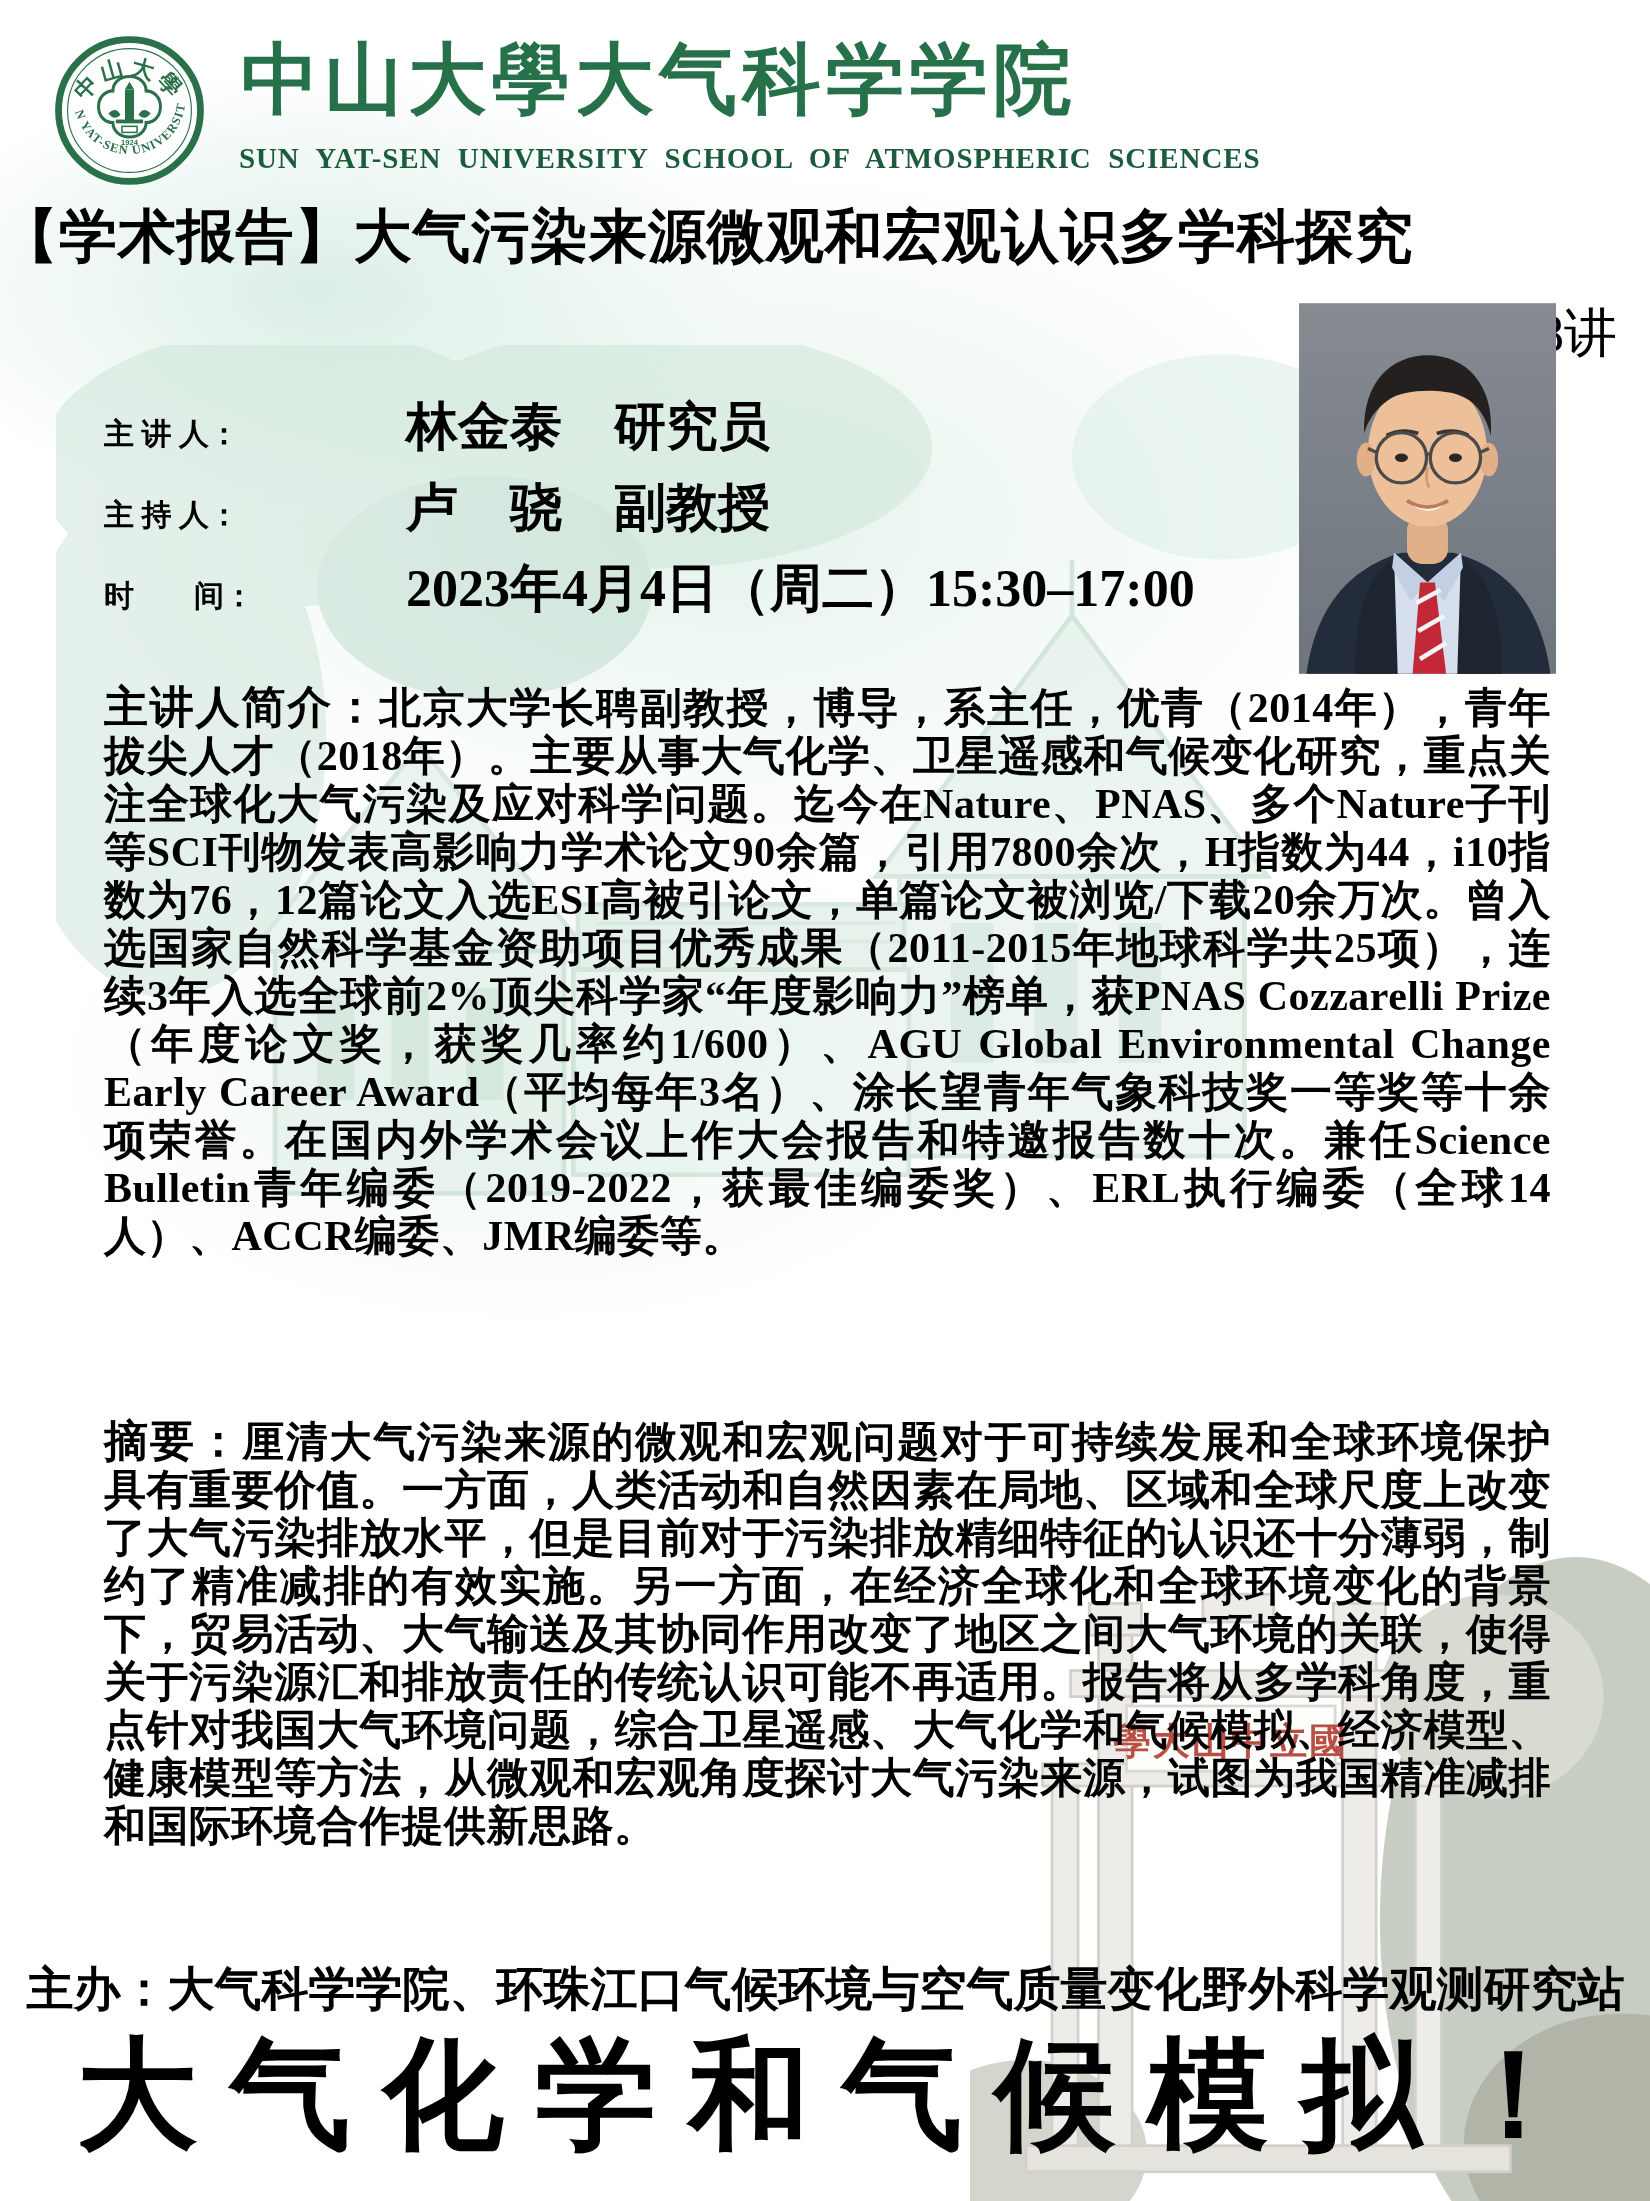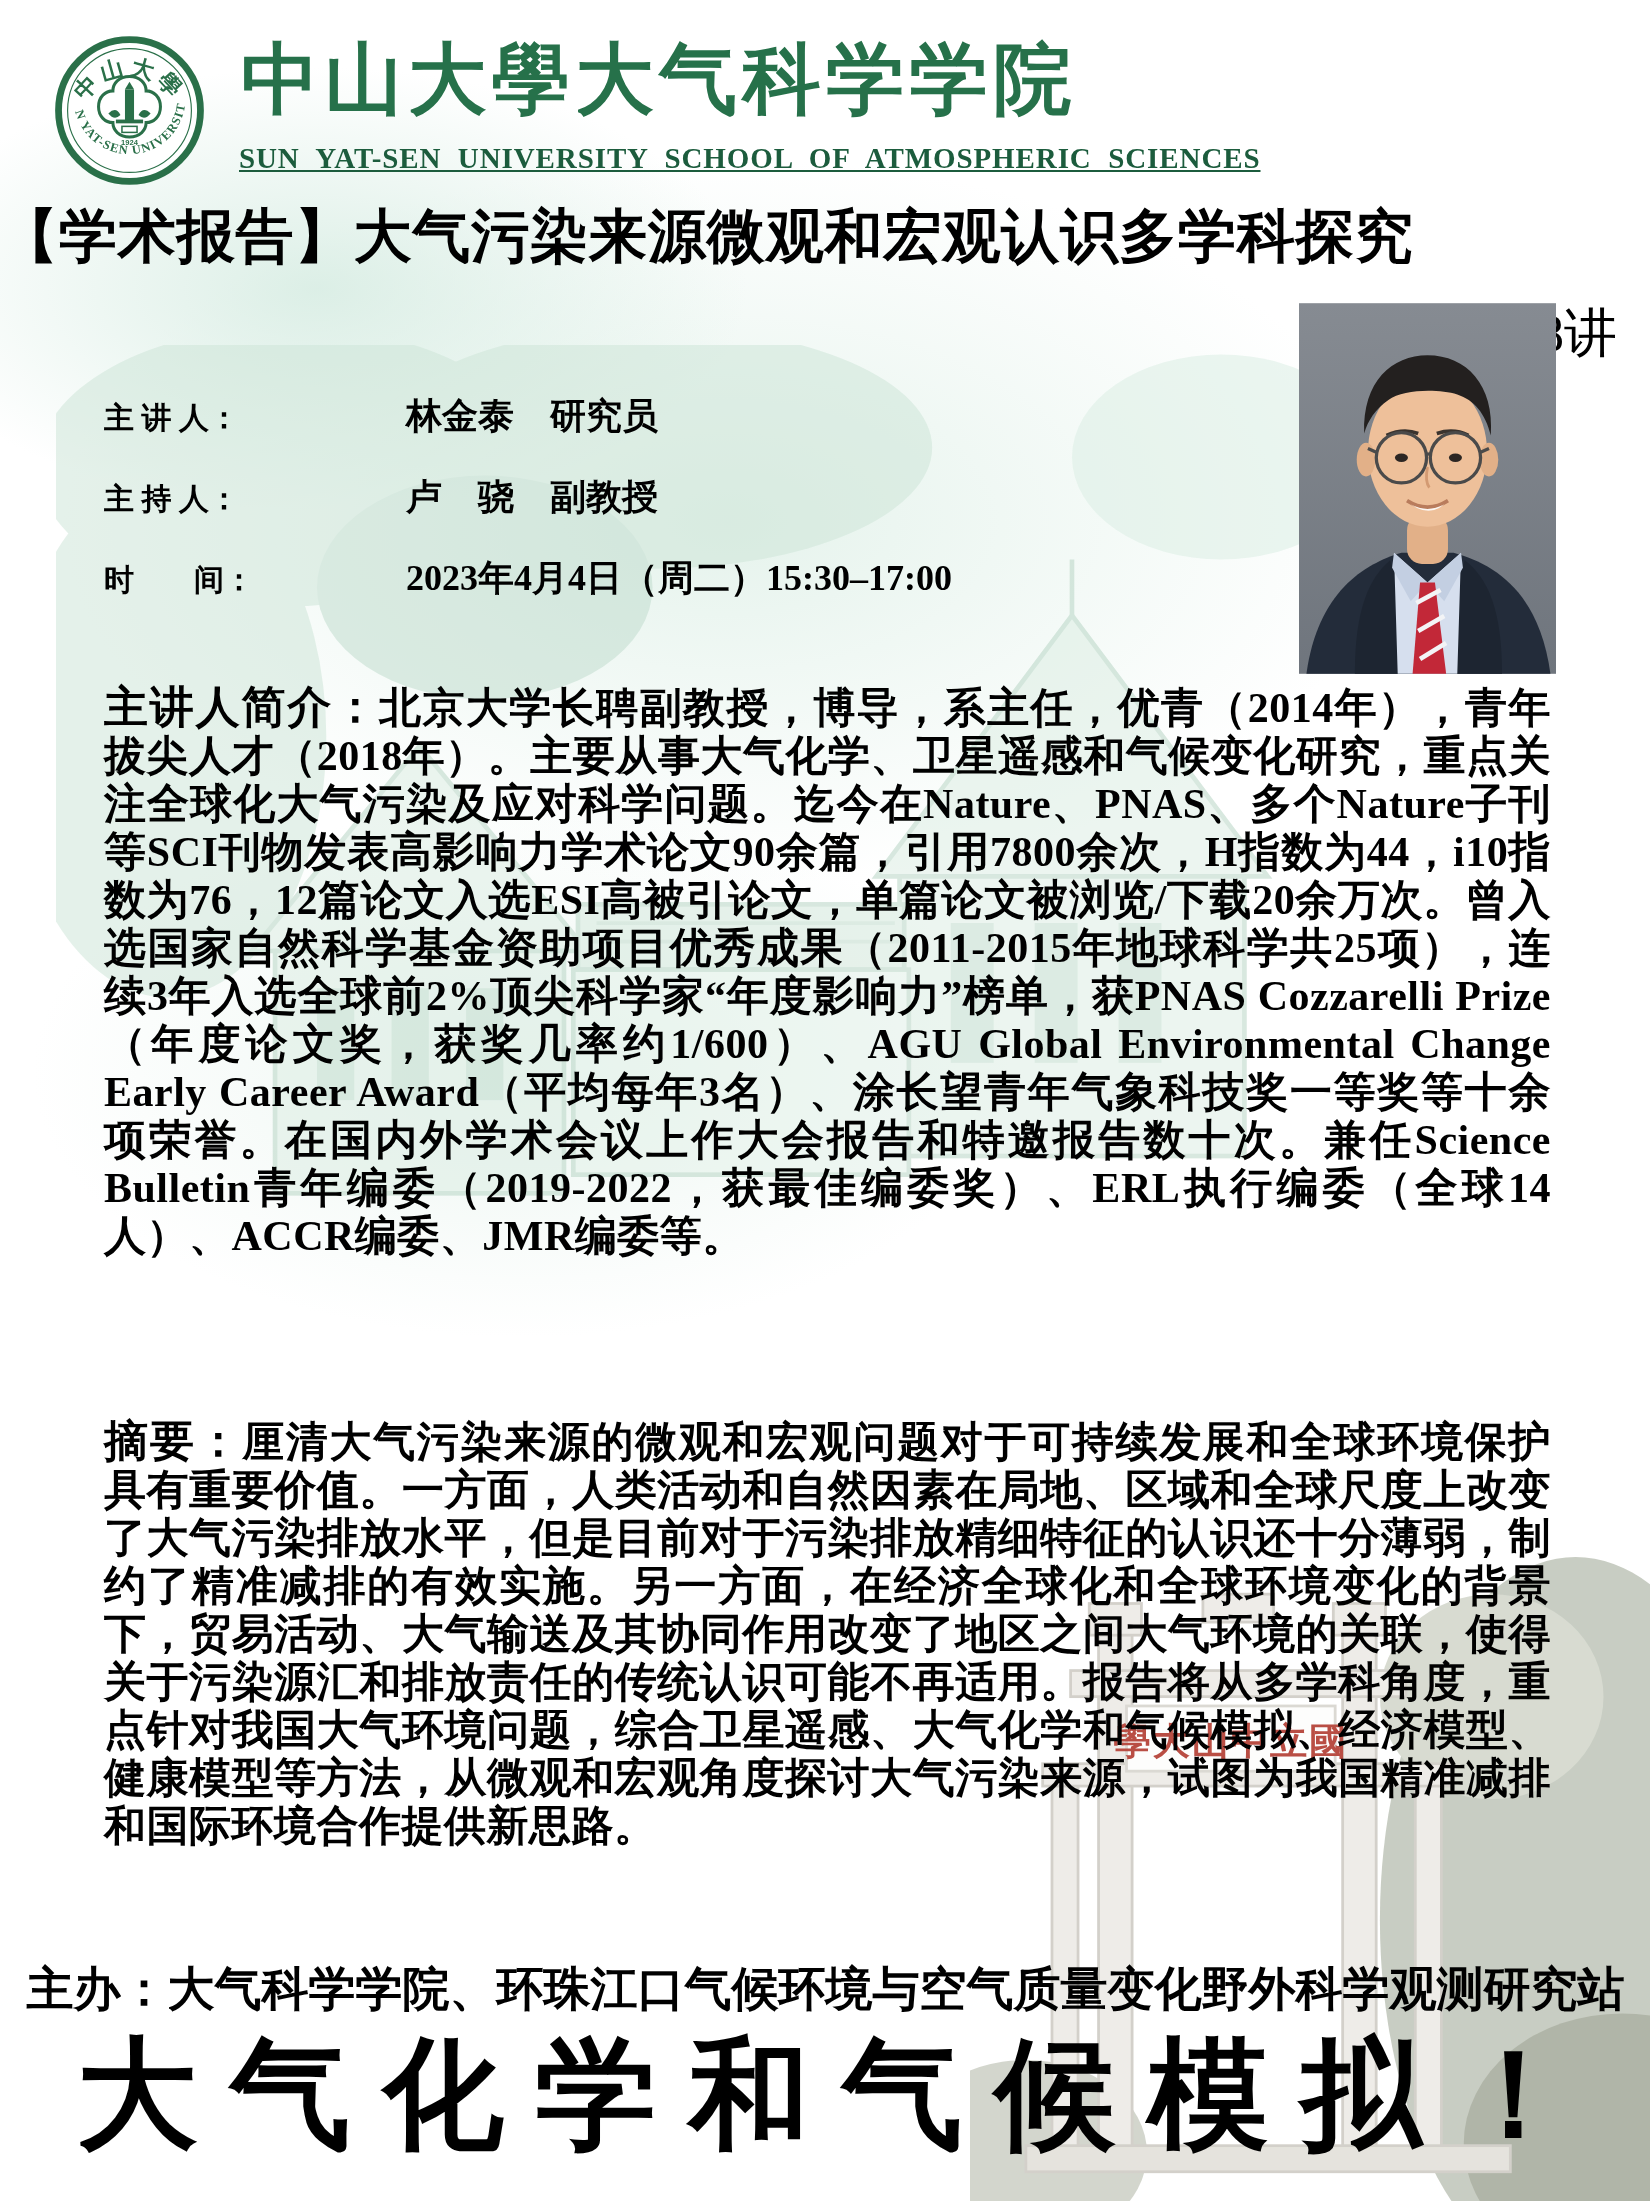--- a/index.html
+++ b/index.html
@@ -22,21 +22,20 @@
   .seal{position:absolute;left:54px;top:35px;width:151px;height:151px;z-index:2;}
   .uni-cn{
     position:absolute;left:241px;top:28px;width:839px;z-index:2;
     font-size:78px;font-weight:bold;color:#26714a;letter-spacing:5.6px;
     font-family:Liberation Mono, monospace;white-space:nowrap;
   }
   .uni-en{
     position:absolute;left:239px;top:142px;z-index:2;
     font-size:29px;font-weight:bold;color:#1c5c3d;letter-spacing:0.9px;word-spacing:8.4px;
     white-space:nowrap;
-    text-decoration:underline;
   }
 
   
   .title1{
     position:absolute;left:0;top:198px;width:1651px;z-index:2;
     text-align:left;font-size:58px;font-weight:bold;letter-spacing:0.9px;white-space:nowrap;
   }
   .title2{
     position:absolute;left:4px;top:298px;width:1613px;z-index:2;
     text-align:right;font-size:53px;font-weight:normal;
@@ -47,21 +46,21 @@
   .photo svg{display:block;width:100%;height:100%;}
 
   
   .info{position:absolute;left:104px;top:392px;z-index:2;}
   .info-row{height:81px;white-space:nowrap;}
   .info-label{
     display:inline-block;width:289px;
     font-family:Liberation Serif, serif;
     font-weight:900;font-size:30px;letter-spacing:0;
   }
-  .info-value{font-size:36px;font-weight:700;margin-left:13px;}
+  .info-value{font-size:52px;font-weight:700;margin-left:13px;}
 
   
   .para{
     position:absolute;left:104px;width:1447px;z-index:2;margin:0;
     font-size:42px;line-height:48px;font-weight:600;
     text-align:justify;letter-spacing:0.5px;
   }
   .bio{top:683px;}
   .abstract{top:1417px;}
   .para-h{

